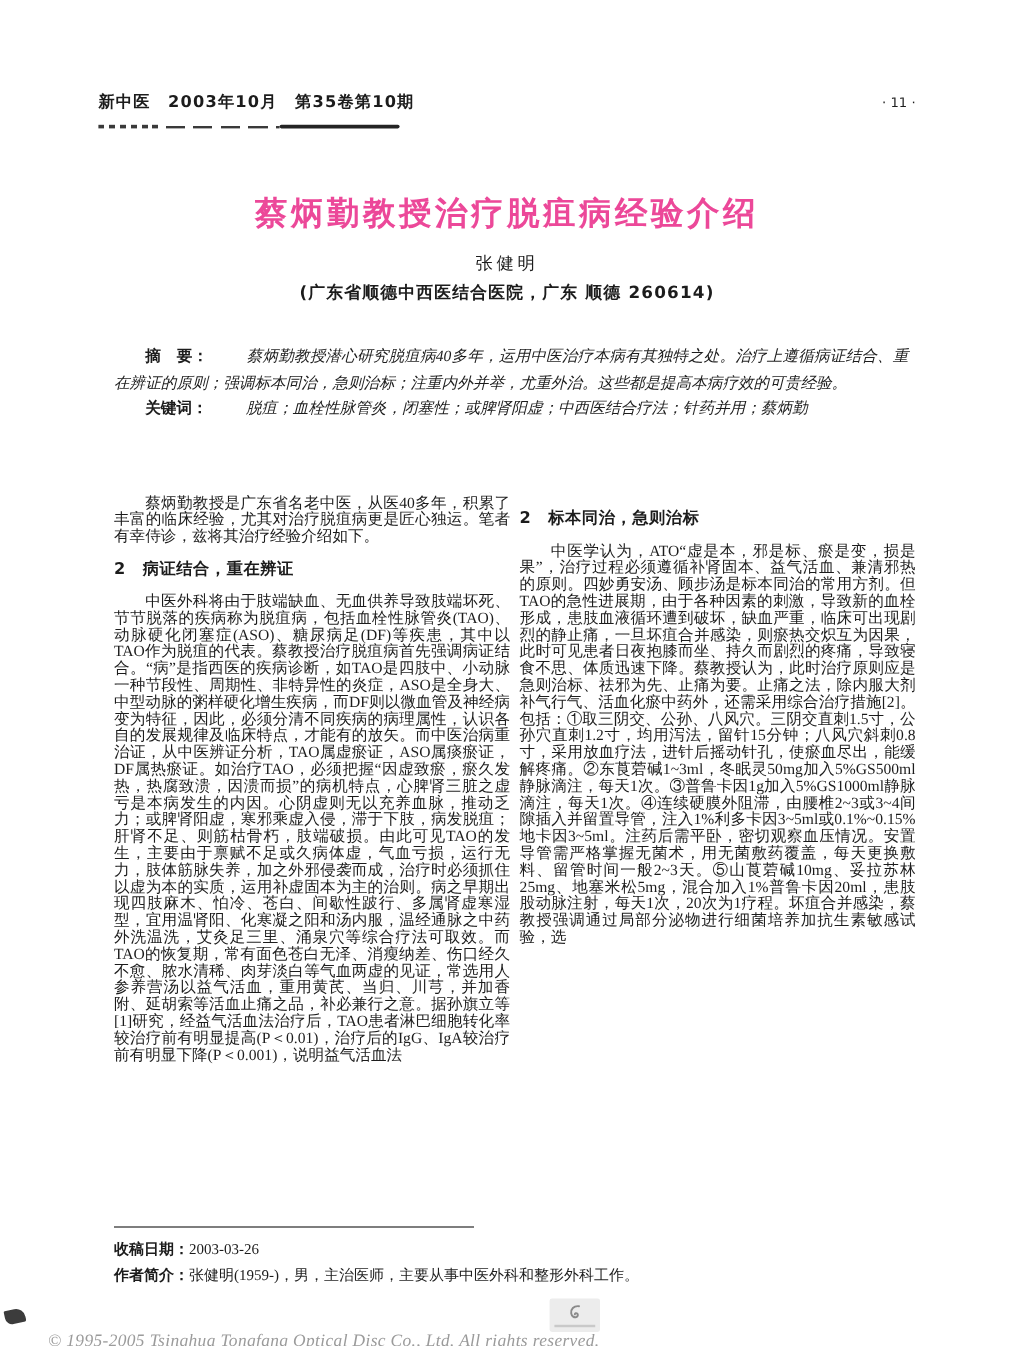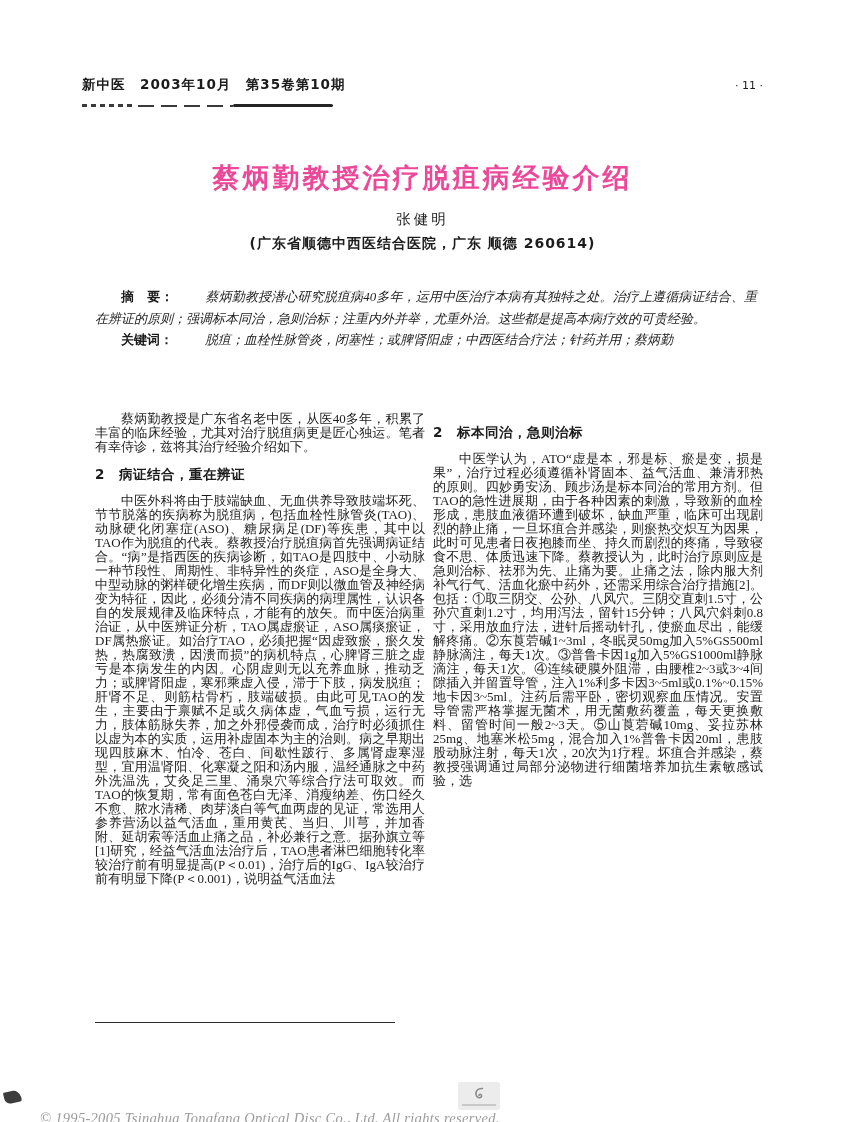--- a/index.html
+++ b/index.html
@@ -115,20 +115,24 @@
       <div class="section-h">2　病证结合，重在辨证</div>
       <p class="indent">中医外科将由于肢端缺血、无血供养导致肢端坏死、节节脱落的疾病称为脱疽病，包括血栓性脉管炎(TAO)、动脉硬化闭塞症(ASO)、糖尿病足(DF)等疾患，其中以TAO作为脱疽的代表。蔡教授治疗脱疽病首先强调病证结合。“病”是指西医的疾病诊断，如TAO是四肢中、小动脉一种节段性、周期性、非特异性的炎症，ASO是全身大、中型动脉的粥样硬化增生疾病，而DF则以微血管及神经病变为特征，因此，必须分清不同疾病的病理属性，认识各自的发展规律及临床特点，才能有的放矢。而中医治病重治证，从中医辨证分析，TAO属虚瘀证，ASO属痰瘀证，DF属热瘀证。如治疗TAO，必须把握“因虚致瘀，瘀久发热，热腐致溃，因溃而损”的病机特点，心脾肾三脏之虚亏是本病发生的内因。心阴虚则无以充养血脉，推动乏力；或脾肾阳虚，寒邪乘虚入侵，滞于下肢，病发脱疽；肝肾不足、则筋枯骨朽，肢端破损。由此可见TAO的发生，主要由于禀赋不足或久病体虚，气血亏损，运行无力，肢体筋脉失养，加之外邪侵袭而成，治疗时必须抓住以虚为本的实质，运用补虚固本为主的治则。病之早期出现四肢麻木、怕冷、苍白、间歇性跛行、多属肾虚寒湿型，宜用温肾阳、化寒凝之阳和汤内服，温经通脉之中药外洗温洗，艾灸足三里、涌泉穴等综合疗法可取效。而TAO的恢复期，常有面色苍白无泽、消瘦纳差、伤口经久不愈、脓水清稀、肉芽淡白等气血两虚的见证，常选用人参养营汤以益气活血，重用黄芪、当归、川芎，并加香附、延胡索等活血止痛之品，补必兼行之意。据孙旗立等[1]研究，经益气活血法治疗后，TAO患者淋巴细胞转化率较治疗前有明显提高(P＜0.01)，治疗后的IgG、IgA较治疗前有明显下降(P＜0.001)，说明益气活血法</p>
     </div>
     <div class="col">
       <div class="section-h">2　标本同治，急则治标</div>
       <p class="indent">中医学认为，ATO“虚是本，邪是标、瘀是变，损是果”，治疗过程必须遵循补肾固本、益气活血、兼清邪热的原则。四妙勇安汤、顾步汤是标本同治的常用方剂。但TAO的急性进展期，由于各种因素的刺激，导致新的血栓形成，患肢血液循环遭到破坏，缺血严重，临床可出现剧烈的静止痛，一旦坏疽合并感染，则瘀热交炽互为因果，此时可见患者日夜抱膝而坐、持久而剧烈的疼痛，导致寝食不思、体质迅速下降。蔡教授认为，此时治疗原则应是急则治标、祛邪为先、止痛为要。止痛之法，除内服大剂补气行气、活血化瘀中药外，还需采用综合治疗措施[2]。包括：①取三阴交、公孙、八风穴。三阴交直刺1.5寸，公孙穴直刺1.2寸，均用泻法，留针15分钟；八风穴斜刺0.8寸，采用放血疗法，进针后摇动针孔，使瘀血尽出，能缓解疼痛。②东莨菪碱1~3ml，冬眠灵50mg加入5%GS500ml静脉滴注，每天1次。③普鲁卡因1g加入5%GS1000ml静脉滴注，每天1次。④连续硬膜外阻滞，由腰椎2~3或3~4间隙插入并留置导管，注入1%利多卡因3~5ml或0.1%~0.15%地卡因3~5ml。注药后需平卧，密切观察血压情况。安置导管需严格掌握无菌术，用无菌敷药覆盖，每天更换敷料、留管时间一般2~3天。⑤山莨菪碱10mg、妥拉苏林25mg、地塞米松5mg，混合加入1%普鲁卡因20ml，患肢股动脉注射，每天1次，20次为1疗程。坏疽合并感染，蔡教授强调通过局部分泌物进行细菌培养加抗生素敏感试验，选</p>
     </div>
   </div>
 
   <div class="foot-rule"></div>
+  <div class="footnotes">
+    <div><b>收稿日期：</b><span>2003-03-26</span></div>
+    <div><b>作者简介：</b><span>张健明(1959-)，男，主治医师，主要从事中医外科和整形外科工作。</span></div>
+  </div>
 
   <div class="copybar">
     <div class="cnki-logo">
       <svg width="16" height="16" viewBox="0 0 16 16">
         <path d="M11.5 2.5 C7 2 4.5 5 5 8.5 C5.4 11 7.5 12.2 9.2 11.6 C10.6 11.1 11 9.4 10 8.6 C9.2 8 8.1 8.4 8 9.3" stroke="#8a8a8a" stroke-width="1.6" fill="none" stroke-linecap="round"></path>
       </svg>
       <div class="microtext"></div>
     </div>
     <div class="copytext">© 1995-2005 Tsinghua Tongfang Optical Disc Co., Ltd.   All rights reserved.</div>
   </div>

